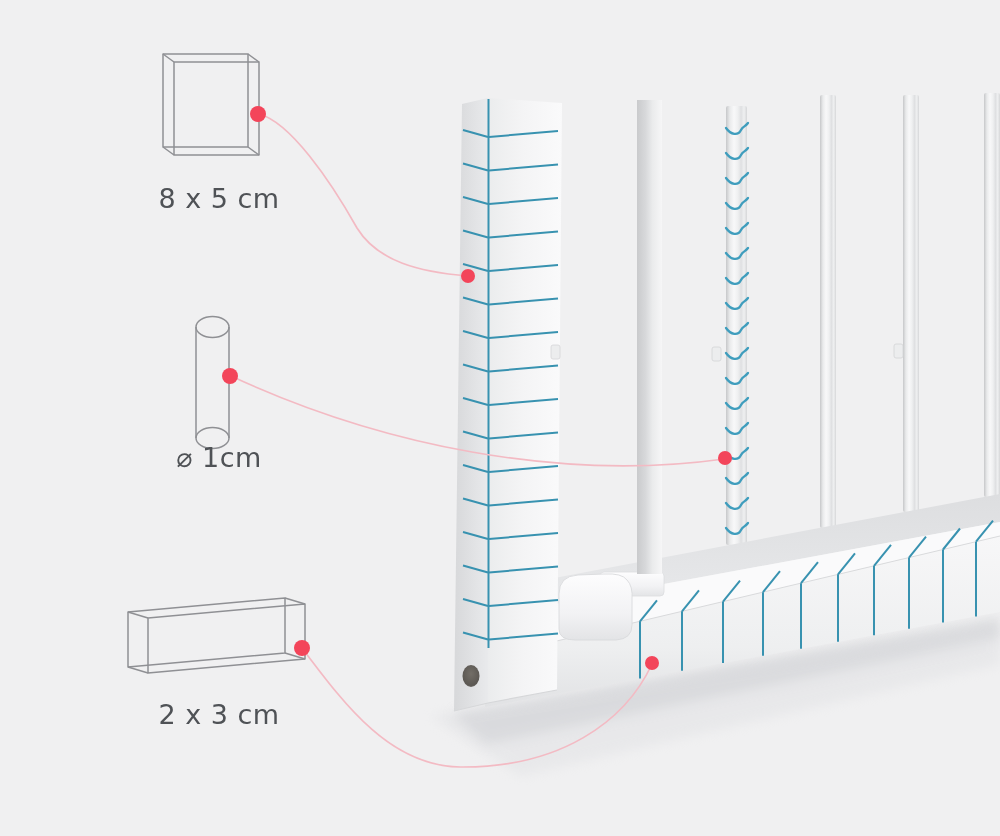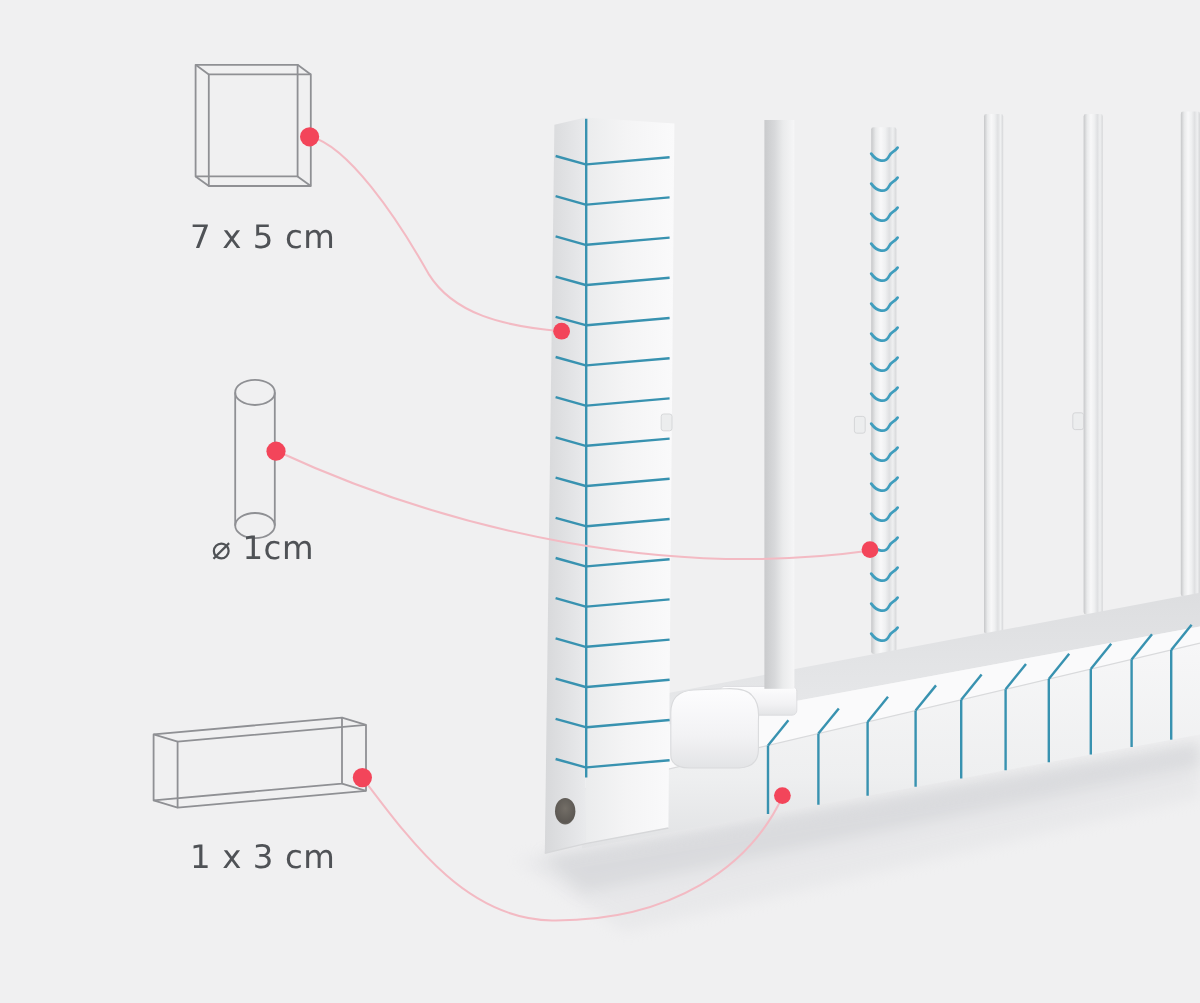--- a/index.html
+++ b/index.html
@@ -215,17 +215,17 @@
       <path class="connector" d="M302,648 C345,705 390,766 460,767 C560,768 625,722 652,664"></path>
       <circle class="dot" cx="258" cy="114" r="8"></circle>
       <circle class="dot" cx="468" cy="276" r="7"></circle>
       <circle class="dot" cx="230" cy="376" r="8"></circle>
       <circle class="dot" cx="725" cy="458" r="7"></circle>
       <circle class="dot" cx="302" cy="648" r="8"></circle>
       <circle class="dot" cx="652" cy="663" r="7"></circle>
     </g>
   </svg>
 
-  <div class="dim-label" style="left:144px;top:183px;">7 x 5 cm</div>
+  <div class="dim-label" style="left:144px;top:183px;">8 x 5 cm</div>
   <div class="dim-label" style="left:144px;top:442px;">⌀ 1cm</div>
-  <div class="dim-label" style="left:144px;top:699px;">1 x 3 cm</div>
+  <div class="dim-label" style="left:144px;top:699px;">2 x 3 cm</div>
 
 </div>
 
 </body></html>

